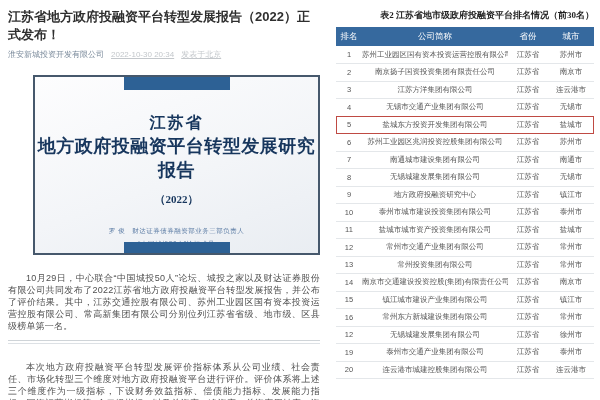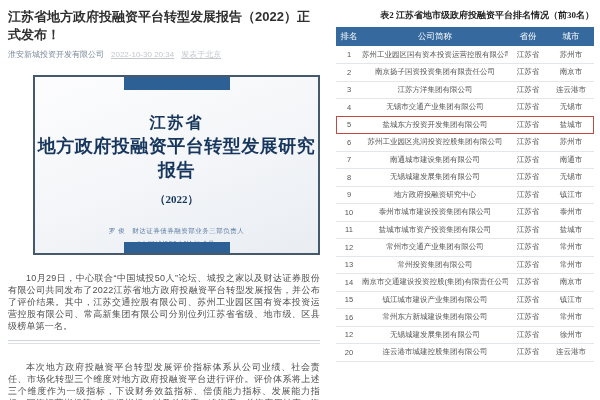--- a/index.html
+++ b/index.html
@@ -189,20 +189,26 @@
         <td>江苏省</td>
         <td>常州市</td>
       </tr>
           <tr>
         <td>12</td>
         <td>无锡城建发展集团有限公司</td>
         <td>江苏省</td>
         <td>徐州市</td>
       </tr>
           <tr>
+        <td>19</td>
+        <td>泰州市交通产业集团有限公司</td>
+        <td>江苏省</td>
+        <td>泰州市</td>
+      </tr>
+          <tr>
         <td>20</td>
         <td>连云港市城建控股集团有限公司</td>
         <td>江苏省</td>
         <td>连云港市</td>
       </tr>
         </tbody>
     </table>
 
   </div>
 

